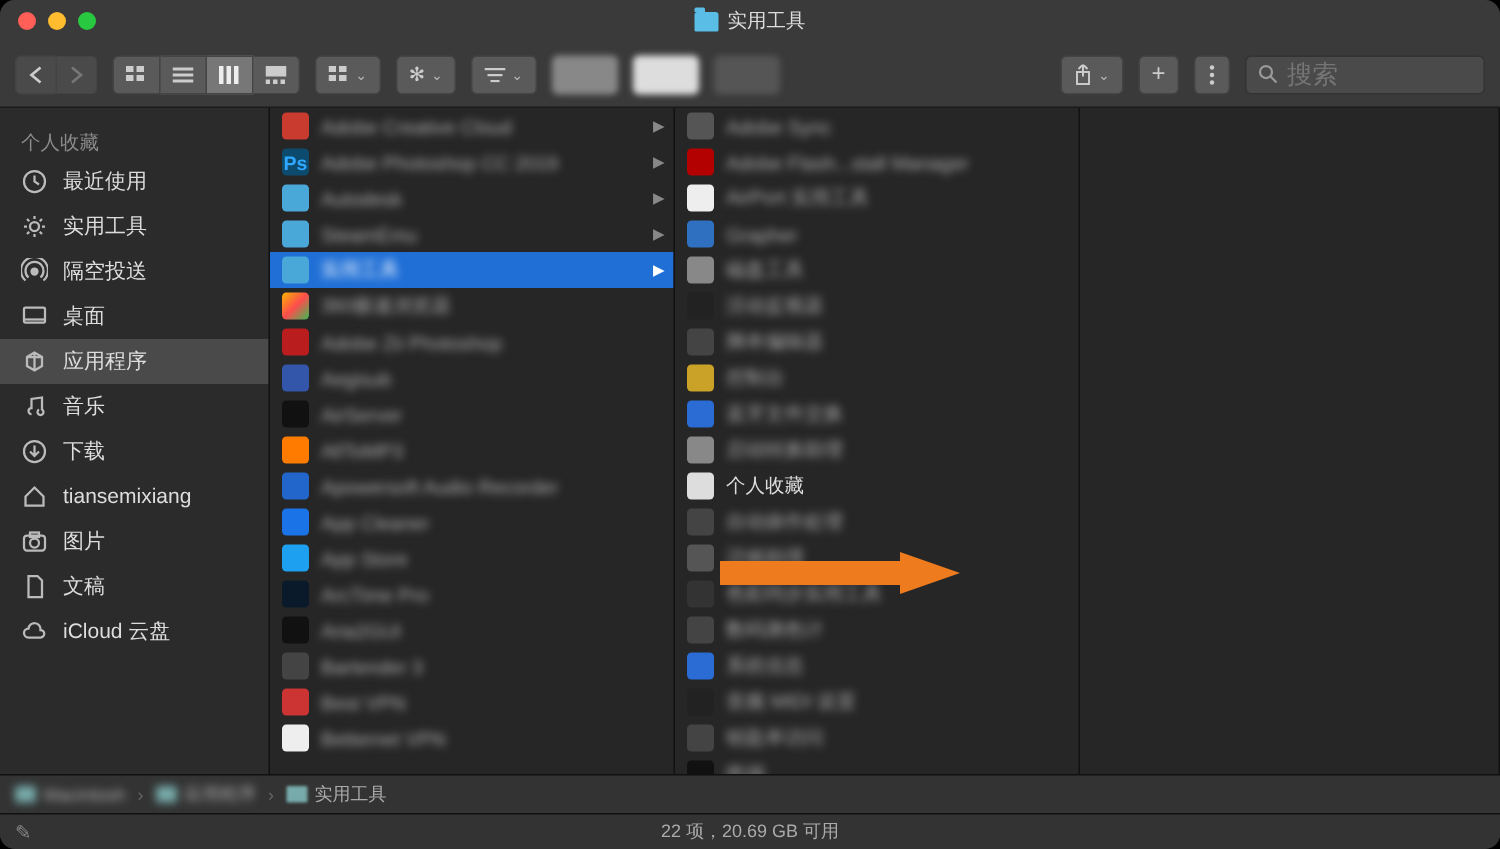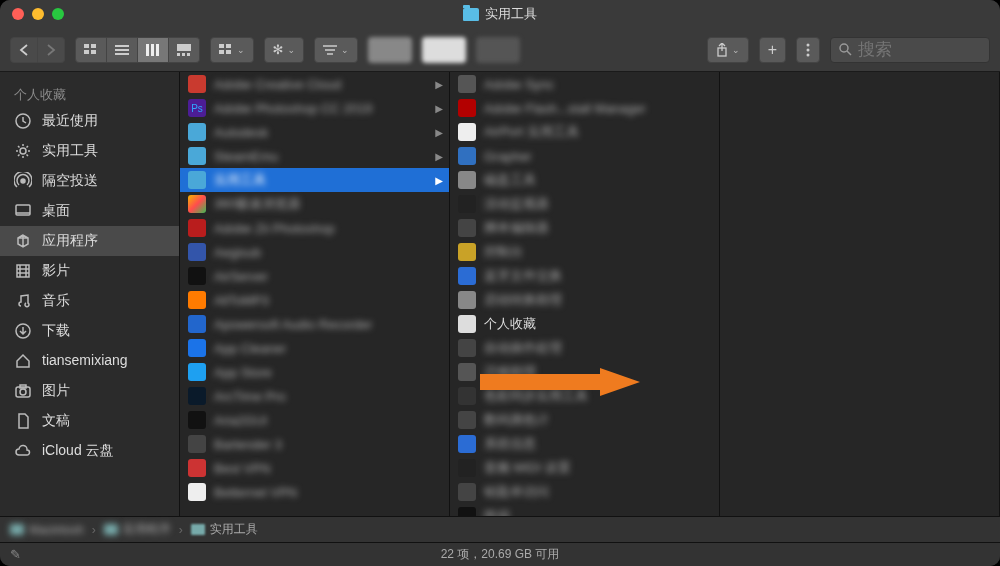--- a/index.html
+++ b/index.html
@@ -61,21 +61,21 @@
   .path-seg.blur span{filter:blur(3px);}
   .path-sep{color:#666;}
   
   .statusbar{ height:24px; background:#333; border-top:1px solid #111; display:flex;align-items:center;justify-content:center;color:#aaa;font-size:12px; position:relative;}
   .edit-icon{position:absolute;left:10px;color:#888;font-size:13px;}
 
   .big-arrow{ position:absolute; left:300px; top:290px; width:160px; height:40px; pointer-events:none; z-index:10;}
 
   
   .ic-cc{background:#c93a2f;}
-  .ic-ps{background:#4c1d95;color:#31a8ff;font-size:10px;font-weight:normal;display:flex;align-items:center;justify-content:center;}
+  .ic-ps{background:#0c4a6e;color:#31a8ff;font-size:13px;font-weight:bold;display:flex;align-items:center;justify-content:center;}
   .ic-folder{background:#4aa8d8;}
   .ic-360{background:linear-gradient(135deg,#f7b500,#ff4d4d,#3cba54);border-radius:50%;}
   .ic-zii{background:#b91d1d;color:#fff;font-size:10px;font-weight:bold;display:flex;align-items:center;justify-content:center;}
   .ic-aeg{background:#3355aa;}
   .ic-air{background:#111;}
   .ic-mp3{background:#ff7b00;border-radius:50%;}
   .ic-mic{background:#2266cc;border-radius:50% 50% 40% 40%;}
   .ic-clean{background:#1b73e8;border-radius:50%;}
   .ic-store{background:#1ea0f1;border-radius:50%;}
   .ic-arc{background:#0a1a2a;color:#1ec8ff;}
@@ -267,32 +267,20 @@
             <span class="sb-icon">
               <svg width="18" height="18" fill="none" stroke="#bbb" stroke-width="1.5">
                 <path d="M9 3 L4 6 V12 L9 15 L14 12 V6 Z M9 3 V15 M4 6 L14 6"></path>
               </svg>
             </span>
             <span>应用程序</span>
           </div>
           <div class="sb-item">
             <span class="sb-icon">
               <svg width="18" height="18" fill="none" stroke="#bbb" stroke-width="1.5">
-                <rect x="3" y="3" width="12" height="12"></rect>
-                <line x1="3" y1="7" x2="15" y2="7"></line>
-                <line x1="3" y1="11" x2="15" y2="11"></line>
-                <line x1="6" y1="3" x2="6" y2="15"></line>
-                <line x1="12" y1="3" x2="12" y2="15"></line>
-              </svg>
-            </span>
-            <span>影片</span>
-          </div>
-          <div class="sb-item">
-            <span class="sb-icon">
-              <svg width="18" height="18" fill="none" stroke="#bbb" stroke-width="1.5">
                 <path d="M7 14 A2 2 0 1 1 7 10 V4 L14 3 V11 A2 2 0 1 1 12 11"></path>
               </svg>
             </span>
             <span>音乐</span>
           </div>
           <div class="sb-item">
             <span class="sb-icon">
               <svg width="18" height="18" fill="none" stroke="#bbb" stroke-width="1.5">
                 <circle cx="9" cy="9" r="7"></circle>
                 <path d="M9 5 V12 M6 9 L9 12 L12 9"></path>

